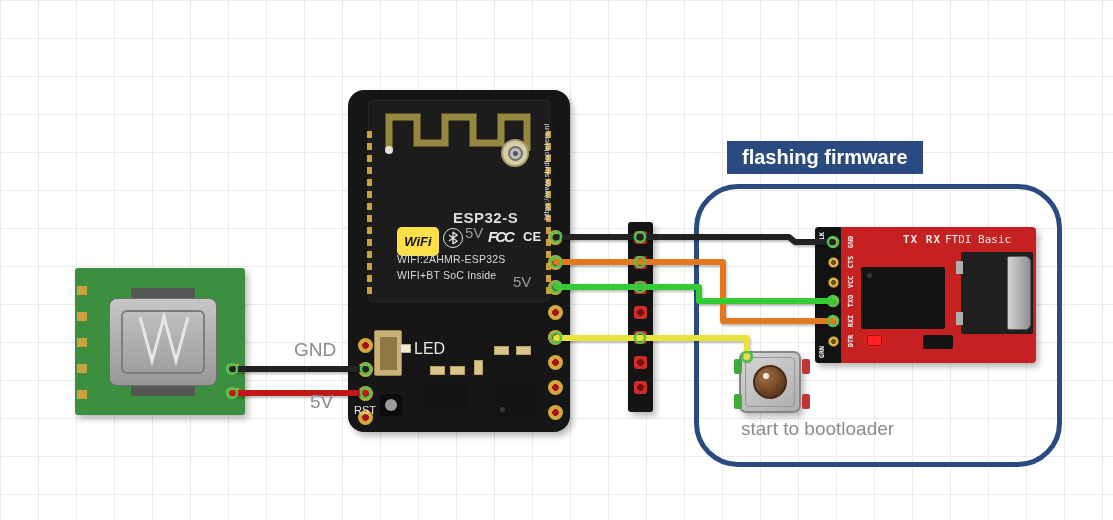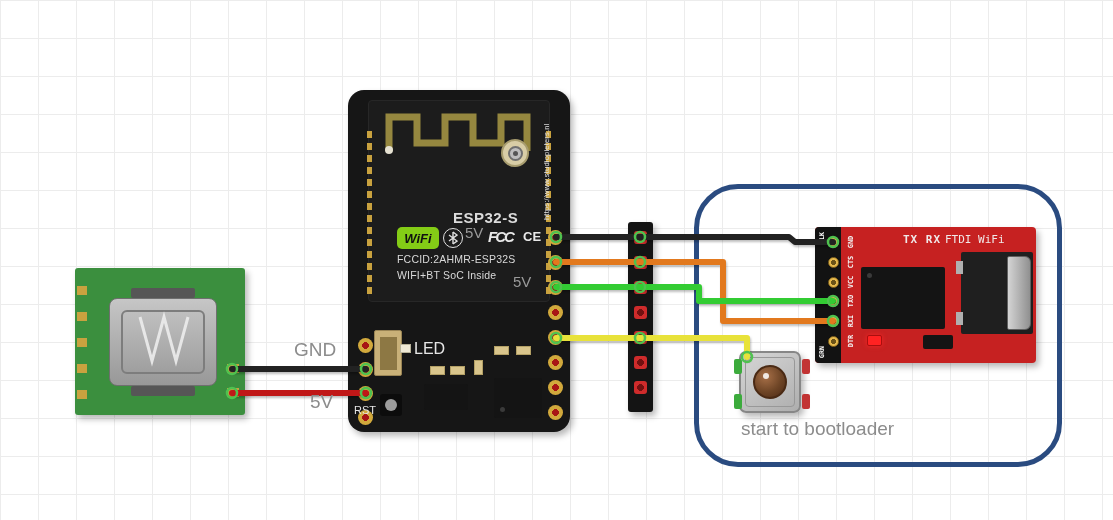--- a/index.html
+++ b/index.html
@@ -42,20 +42,23 @@
   .ic  { position: absolute; background: #141414; border-radius: 2px; }
 
   .btn-leg { position: absolute; width: 8px; height: 15px; border-radius: 2px; }
 </style>
 </head>
 <body>
 
 <div id="canvas">
 
   <div class="abs" style="left:694px;top:184px;width:368px;height:283px;border:5px solid #2a4b80;border-radius:44px;"></div>
+  <div class="abs" style="left:727px;top:141px;background:#2a4b80;color:#fff;font-size:20px;font-weight:bold;padding:5px 15px;">
+    <span>flashing firmware</span>
+  </div>
 
   <div class="abs board-shadow" style="left:75px;top:268px;width:170px;height:147px;background:#3b8f3e;border-radius:3px;">
     <div class="abs" style="left:2px;top:18px;width:10px;height:113px;background:repeating-linear-gradient(to bottom,#c9a23f 0 9px,transparent 9px 26px);"></div>
     <div class="abs" style="left:152px;top:96px;width:12px;height:9px;background:#c9a23f;"></div>
     <div class="abs" style="left:152px;top:120px;width:12px;height:9px;background:#c9a23f;"></div>
     <div class="abs" style="left:56px;top:20px;width:64px;height:10px;background:#565656;border-radius:2px;"></div>
     <div class="abs" style="left:56px;top:118px;width:64px;height:10px;background:#565656;border-radius:2px;"></div>
     <div class="abs" style="left:34px;top:30px;width:108px;height:88px;background:linear-gradient(180deg,#c6c6c6,#989898);border:1px solid #6f6f6f;border-radius:8px;">
       <svg width="106" height="86" viewBox="0 0 106 86">
         <rect x="12" y="12" width="82" height="62" rx="5" fill="none" stroke="#7d7d7d" stroke-width="2"></rect>
@@ -76,37 +79,37 @@
       </svg>
 
       <div class="abs" style="left:132px;top:38px;width:28px;height:28px;border-radius:50%;background:#d8cda6;border:2px solid #a79c6e;display:flex;align-items:center;justify-content:center;">
         <div style="width:15px;height:15px;border-radius:50%;background:#bdbdbd;border:2px solid #6f6f6f;display:flex;align-items:center;justify-content:center;">
           <div style="width:5px;height:5px;border-radius:50%;background:#555;"></div>
         </div>
       </div>
 
       <div class="abs" style="left:84px;top:108px;font-size:15px;font-weight:600;letter-spacing:0.5px;color:#dcdcdc;">ESP32-S</div>
 
-      <div class="abs" style="left:28px;top:126px;width:42px;height:22px;background:#84cc16;border-radius:5px;display:flex;align-items:center;justify-content:center;">
+      <div class="abs" style="left:28px;top:126px;width:42px;height:29px;background:#fde047;border-radius:5px;display:flex;align-items:center;justify-content:center;">
         <span style="font-size:13px;font-weight:bold;font-style:italic;color:#111;">WiFi</span>
       </div>
 
       <div class="abs" style="left:74px;top:127px;width:20px;height:20px;border:1.5px solid #e0e0e0;border-radius:50%;display:flex;align-items:center;justify-content:center;">
         <svg width="10" height="14" viewBox="0 0 10 14">
           <path d="M5 1 V13 M5 1 L9 4 L1 10 M5 13 L9 10 L1 4" fill="none" stroke="#e0e0e0" stroke-width="1.4"></path>
         </svg>
       </div>
 
       <div class="abs" style="left:96px;top:123px;font-size:15px;color:#9a9a9a;">5V</div>
 
       <div class="abs" style="left:119px;top:127px;font-size:15px;font-weight:bold;font-style:italic;color:#e8e8e8;letter-spacing:-2px;">FCC</div>
 
       <div class="abs" style="left:154px;top:128px;font-size:13px;font-weight:bold;color:#e8e8e8;">CE</div>
 
-      <div class="abs" style="left:28px;top:152px;font-size:10.5px;color:#d9d9d9;letter-spacing:0.2px;">FCCID:2AHMR-ESP32S</div>
+      <div class="abs" style="left:28px;top:152px;font-size:10.5px;color:#d9d9d9;letter-spacing:0.2px;">WIFI:2AHMR-ESP32S</div>
       <div class="abs" style="left:28px;top:168px;font-size:10.5px;color:#d9d9d9;letter-spacing:0.2px;">WIFI+BT SoC Inside</div>
       <div class="abs" style="left:144px;top:172px;font-size:15px;color:#9a9a9a;">5V</div>
     </div>
 
     <div class="abs" style="left:194px;top:10px;height:120px;writing-mode:vertical-rl;transform:rotate(180deg);font-size:7.5px;color:#e3e3e3;letter-spacing:0.2px;">https://www.studiopieters.nl</div>
 
     <div class="pin" style="left:200px;top:140px;"></div>
     <div class="pin" style="left:200px;top:165px;"></div>
     <div class="pin" style="left:200px;top:190px;"></div>
     <div class="pin" style="left:200px;top:215px;"></div>
@@ -166,21 +169,21 @@
     <div class="fpinlbl" style="top:25px;">CTS</div>
     <div class="fpinlbl" style="top:45px;">VCC</div>
     <div class="fpinlbl" style="top:64px;">TXO</div>
     <div class="fpinlbl" style="top:84px;">RXI</div>
     <div class="fpinlbl" style="top:104px;">DTR</div>
 
     <div class="fclr" style="top:4px;">BLK</div>
     <div class="fclr" style="top:118px;">GRN</div>
 
     <div class="abs" style="left:60px;top:6px;font:bold 11px 'DejaVu Sans Mono',monospace;color:#f0e9e9;letter-spacing:1px;margin-left:28px;">TX RX</div>
-    <div class="abs" style="left:130px;top:6px;font:11px 'DejaVu Sans Mono',monospace;color:#f0e9e9;">FTDI WiFi</div>
+    <div class="abs" style="left:130px;top:6px;font:11px 'DejaVu Sans Mono',monospace;color:#f0e9e9;">FTDI Basic</div>
 
     <div class="ic" style="left:46px;top:40px;width:84px;height:62px;">
       <div style="position:absolute;left:6px;top:6px;width:5px;height:5px;border-radius:50%;background:#3a3a3a;"></div>
     </div>
 
     <div class="abs" style="left:146px;top:25px;width:72px;height:82px;background:#1f1f1f;border-radius:2px;">
       <div style="position:absolute;left:46px;top:4px;width:24px;height:74px;background:linear-gradient(90deg,#d4d4d4,#909090);border:1px solid #606060;border-radius:2px 6px 6px 2px;"></div>
       <div style="position:absolute;left:-5px;top:9px;width:7px;height:13px;background:#b0b0b0;"></div>
       <div style="position:absolute;left:-5px;top:60px;width:7px;height:13px;background:#b0b0b0;"></div>
     </div>

